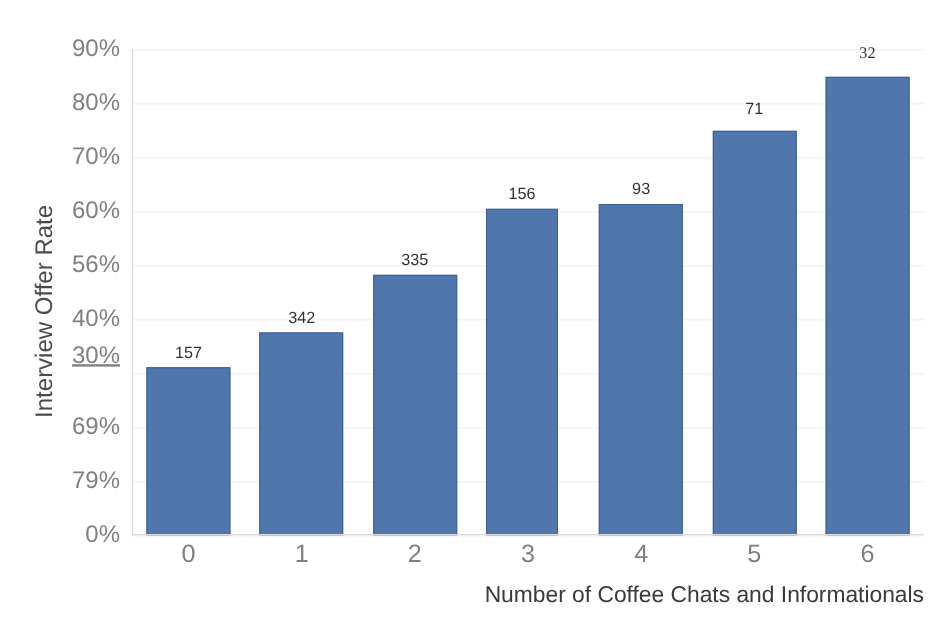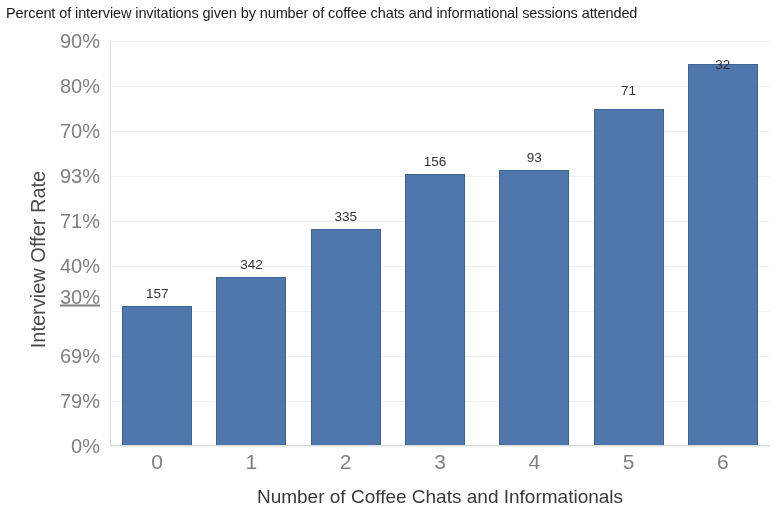--- a/index.html
+++ b/index.html
@@ -140,43 +140,42 @@
     text-align: center;
     font-size: 21px;
     color: #808080;
   }
 
   #x-axis-title {
     position: absolute;
     left: 110px;
     top: 486px;
     width: 660px;
-    text-align: center;
+    text-align: right;
     font-size: 19px;
     color: #3a3a3a;
     white-space: nowrap;
   }
 </style>
 </head>
 <body>
 
 <div id="chart-root">
 
-  <div id="chart-title">Percent of interview invitations given by number of coffee chats and informational sessions attended</div>
 
   <div id="y-axis-title">Interview Offer Rate</div>
 
   <div id="y-ticks">
       <div class="y-tick" style="top: 405px;">0%</div>
       <div class="y-tick" style="top: 360px;">79%</div>
       <div class="y-tick" style="top: 315px;">69%</div>
       <div class="y-tick" style="top: 256px; text-decoration: underline;">30%</div>
       <div class="y-tick" style="top: 225px;">40%</div>
-      <div class="y-tick" style="top: 180px;">71%</div>
-      <div class="y-tick" style="top: 135px;">93%</div>
+      <div class="y-tick" style="top: 180px;">56%</div>
+      <div class="y-tick" style="top: 135px;">60%</div>
       <div class="y-tick" style="top: 90px;">70%</div>
       <div class="y-tick" style="top: 45px;">80%</div>
       <div class="y-tick" style="top: 0px;">90%</div>
     </div>
 
   <div id="plot-area">
     <div id="gridlines">
         <div class="gridline" style="top: 405px;"></div>
         <div class="gridline" style="top: 360px;"></div>
         <div class="gridline" style="top: 315px;"></div>
@@ -208,21 +207,21 @@
         <div class="bar-slot" style="left: 389.286px; width: 70px;">
           <div class="bar" style="height: 275.85px; background: rgb(79, 119, 171); border-color: rgb(63, 100, 148);"></div>
           <div class="bar-label" style="bottom: 280.85px;">93</div>
         </div>
         <div class="bar-slot" style="left: 483.571px; width: 70px;">
           <div class="bar" style="height: 336.6px; background: rgb(79, 119, 171); border-color: rgb(63, 100, 148);"></div>
           <div class="bar-label" style="bottom: 348px;">71</div>
         </div>
         <div class="bar-slot" style="left: 577.857px; width: 70px;">
           <div class="bar" style="height: 381.6px; background: rgb(79, 119, 171); border-color: rgb(63, 100, 148);"></div>
-          <div class="bar-label" style="bottom: 374px;">32</div>
+          <div class="bar-label" style="bottom: 394px; font-family: Liberation Serif, serif;">32</div>
         </div>
       </div>
     <div id="axis-line-y"></div>
     <div id="axis-line-x"></div>
   </div>
 
   <div id="x-ticks">
       <div class="x-tick" style="left: 0px; width: 94.2857px;">0</div>
       <div class="x-tick" style="left: 94.2857px; width: 94.2857px;">1</div>
       <div class="x-tick" style="left: 188.571px; width: 94.2857px;">2</div>

